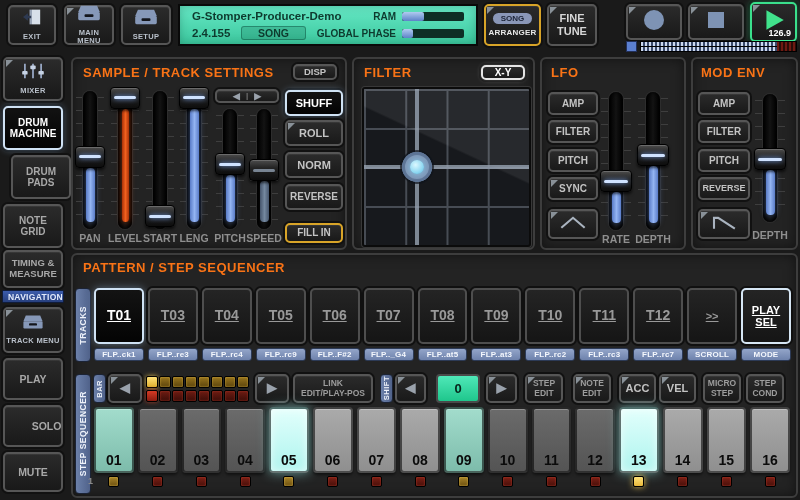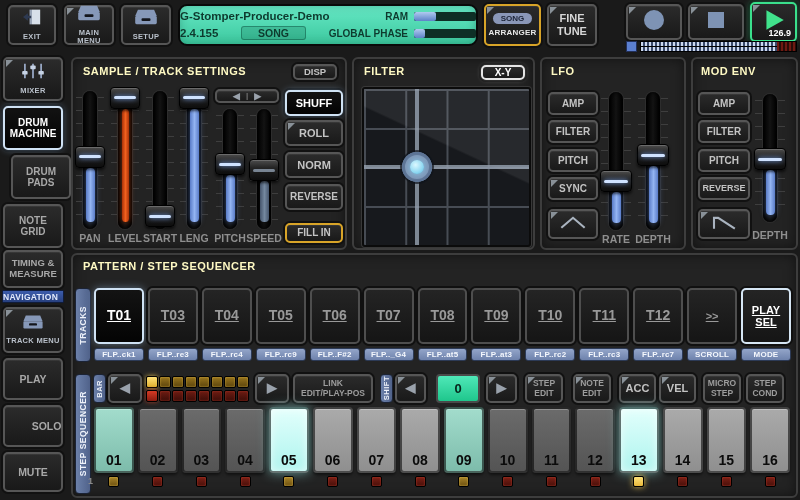--- a/index.html
+++ b/index.html
@@ -10,23 +10,23 @@
   .btn.sel{border-color:#cfe2f4;color:#fff;background:linear-gradient(#121212,#030303);box-shadow:0 0 7px rgba(150,190,230,.45),0 0 0 2px #111;}
   .btn.amber{border-color:#d8a428;}
   .btn.green{border-color:#3ae08c;box-shadow:0 0 7px rgba(60,220,140,.5),0 0 0 2px #111;}
   .fold::before{content:"";position:absolute;top:1px;left:1px;border-top:7px solid #aab4be;border-right:7px solid transparent;opacity:.75;}
   .blabel{font-size:7.5px;letter-spacing:.3px;color:#b9c0ca;margin-top:2px;}
   
   .vtag{position:absolute;background:linear-gradient(90deg,#6b80aa,#50628a);border:1px solid #1b2335;border-radius:4px;display:flex;align-items:center;justify-content:center;color:#eef2fa;font-weight:bold;box-sizing:border-box;}
   .vtag span{writing-mode:vertical-rl;transform:rotate(180deg);letter-spacing:.5px;}
   
   .panel{position:absolute;background:#232323;border:2px solid #3d3d3d;border-radius:6px;box-shadow:inset 0 0 12px rgba(0,0,0,.5);box-sizing:border-box;}
-  .ptitle{position:absolute;font-size:11px;font-weight:bold;color:#fef9c3;letter-spacing:.5px;white-space:nowrap;}
-  
-  .lcd{position:absolute;background:linear-gradient(#66e8c5,#3cc89e);border:2px solid #090909;border-radius:9px;box-shadow:inset 0 0 10px rgba(0,40,30,.25);color:#0e3a2e;display:flex;flex-direction:column;justify-content:space-between;padding:4px 0;box-sizing:border-box;}
+  .ptitle{position:absolute;font-size:13px;font-weight:bold;color:#f97316;letter-spacing:.5px;white-space:nowrap;}
+  
+  .lcd{position:absolute;background:linear-gradient(#66e8c5,#3cc89e);border:2px solid #090909;border-radius:0;box-shadow:inset 0 0 10px rgba(0,40,30,.25);color:#0e3a2e;display:flex;flex-direction:column;justify-content:space-between;padding:4px 12px;box-sizing:border-box;}
   .lcd-row{display:flex;justify-content:space-between;align-items:center;}
   .lcd-title{font-size:11.5px;font-weight:bold;}
   .lcd-ver{font-size:11.5px;font-weight:bold;}
   .lcd-grp{display:flex;align-items:center;gap:6px;}
   .lcd-small{font-size:10px;font-weight:bold;}
   .lcd-bar{width:62px;height:9px;background:#0e2f26;border-radius:2px;overflow:hidden;}
   .lcd-fill{display:block;height:100%;width:calc(var(--v)*1%);background:linear-gradient(#b0cbf0,#5d82c8);border-radius:2px;}
   .lcd-song{background:rgba(0,70,50,.18);border:1px solid rgba(0,60,45,.4);border-radius:3px;padding:0 16px;font-size:10.5px;font-weight:bold;color:#0e3a2e;}
   
   .tprog{position:absolute;display:flex;align-items:center;gap:3px;}
@@ -70,21 +70,21 @@
   .led[data-kind="gold"]{background:linear-gradient(#a8842a,#6c5010);box-shadow:inset 0 0 2px #e8c050;}
   .led[data-kind="gold-lit"]{background:linear-gradient(#ffe27a,#e8b83a);box-shadow:0 0 6px rgba(255,215,90,.85);}
   .tled{width:12px;height:12px;border-radius:2px;border:1px solid #000;box-sizing:border-box;}
   .tled.gold[data-kind="dim"]{background:linear-gradient(#97741e,#5c440c);box-shadow:inset 0 0 2px #d8b040;}
   .tled.gold[data-kind="lit"]{background:linear-gradient(#ffe27a,#e0b02f);box-shadow:0 0 5px rgba(255,215,90,.8);}
   .tled.red[data-kind="dim"]{background:linear-gradient(#6e1c12,#3c0d08);box-shadow:inset 0 0 2px #b03828;}
   .tled.red[data-kind="lit"]{background:linear-gradient(#d43a24,#8c1c10);box-shadow:0 0 4px rgba(220,70,40,.7);}
   .sled-slot{flex:1;display:flex;align-items:center;justify-content:center;}
   .zero-disp{position:absolute;background:linear-gradient(#4fe8b8,#1fc68c);border:2px solid #4a4a4a;border-radius:4px;color:#06241a;font-size:13px;font-weight:bold;display:flex;align-items:center;justify-content:center;box-sizing:border-box;}
   .arrow-glyph{font-size:13px;color:#9aa2ac;}
-  .navtag{position:absolute;background:linear-gradient(#3c5cac,#27407e);border:1px solid #101c3a;border-radius:1px;color:#e2eafc;font-size:8.5px;font-weight:bold;display:flex;align-items:center;justify-content:flex-start;letter-spacing:.3px;box-sizing:border-box;}
+  .navtag{position:absolute;background:linear-gradient(#3c5cac,#27407e);border:1px solid #101c3a;border-radius:1px;color:#e2eafc;font-size:8.5px;font-weight:bold;display:flex;align-items:center;justify-content:flex-end;letter-spacing:.3px;box-sizing:border-box;}
   .nudge{font-size:9px;color:#9aa2ac;display:flex;flex-direction:row;gap:5px;align-items:center;justify-content:center;}
   .tempo{position:absolute;right:4px;bottom:2px;font-size:9px;font-weight:bold;color:#fff;}
 </style>
 </head>
 <body>
 
 <div id="app">
 
   <div class="btn" style="left:8px;top:5px;width:48px;height:40px;">
     <span><svg viewBox="0 0 26 22" width="24" height="18">

